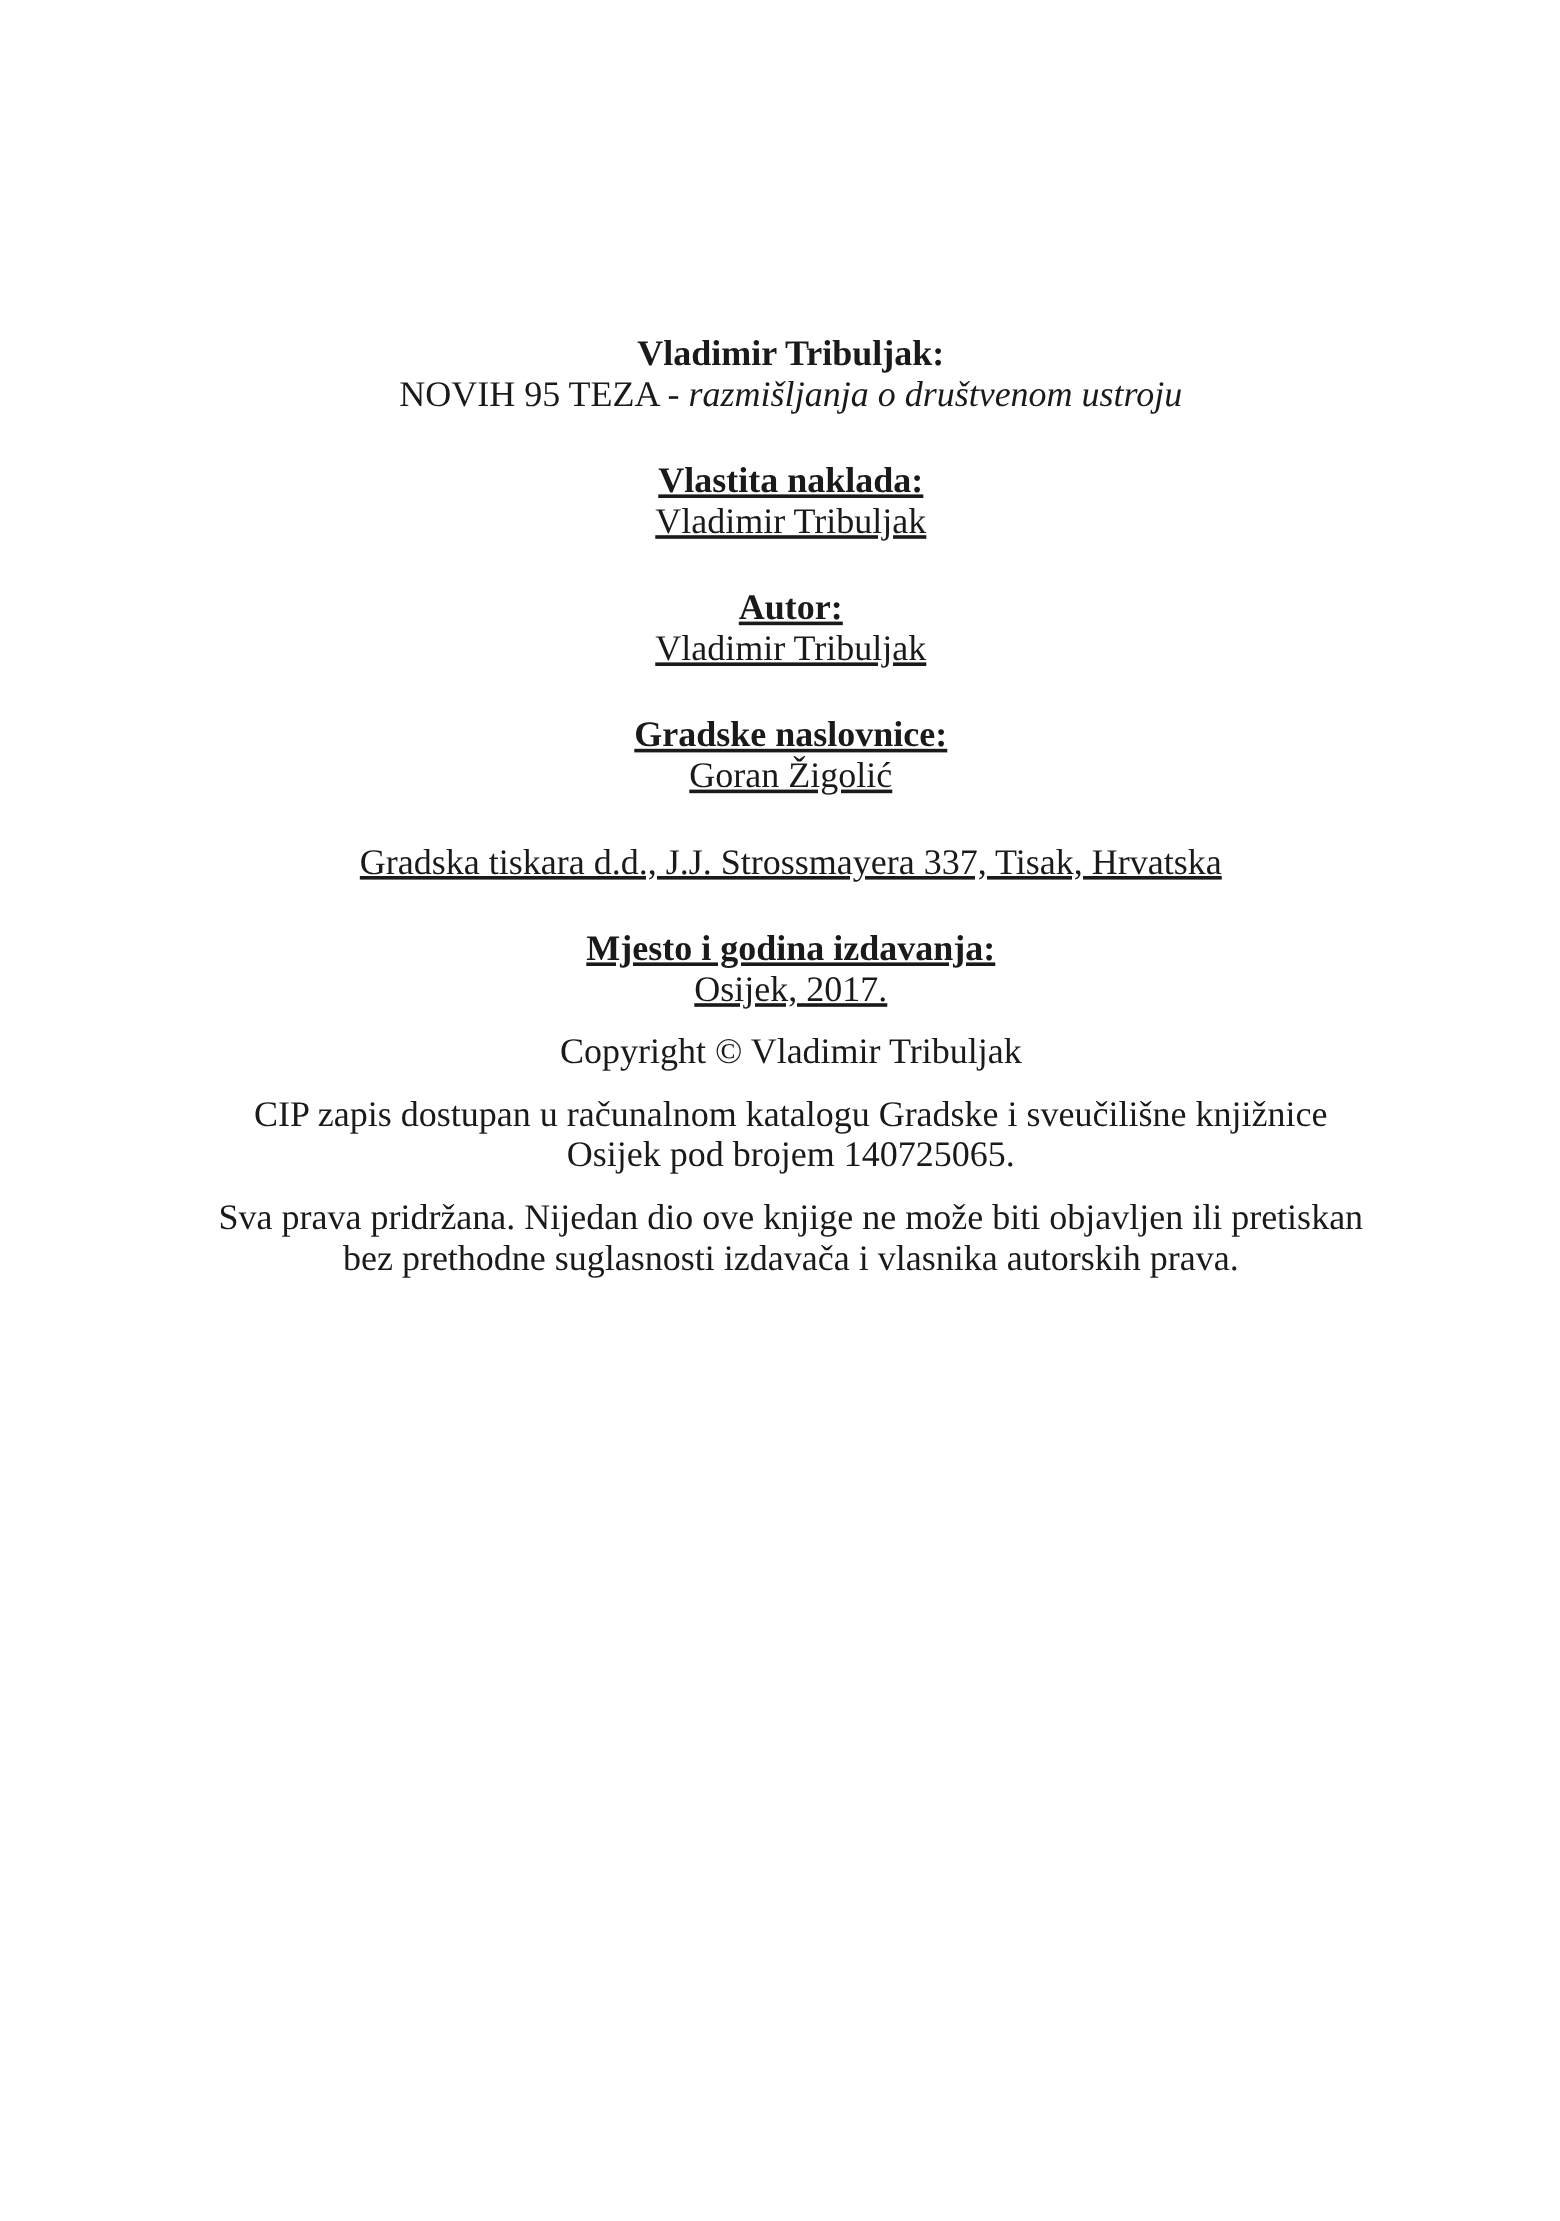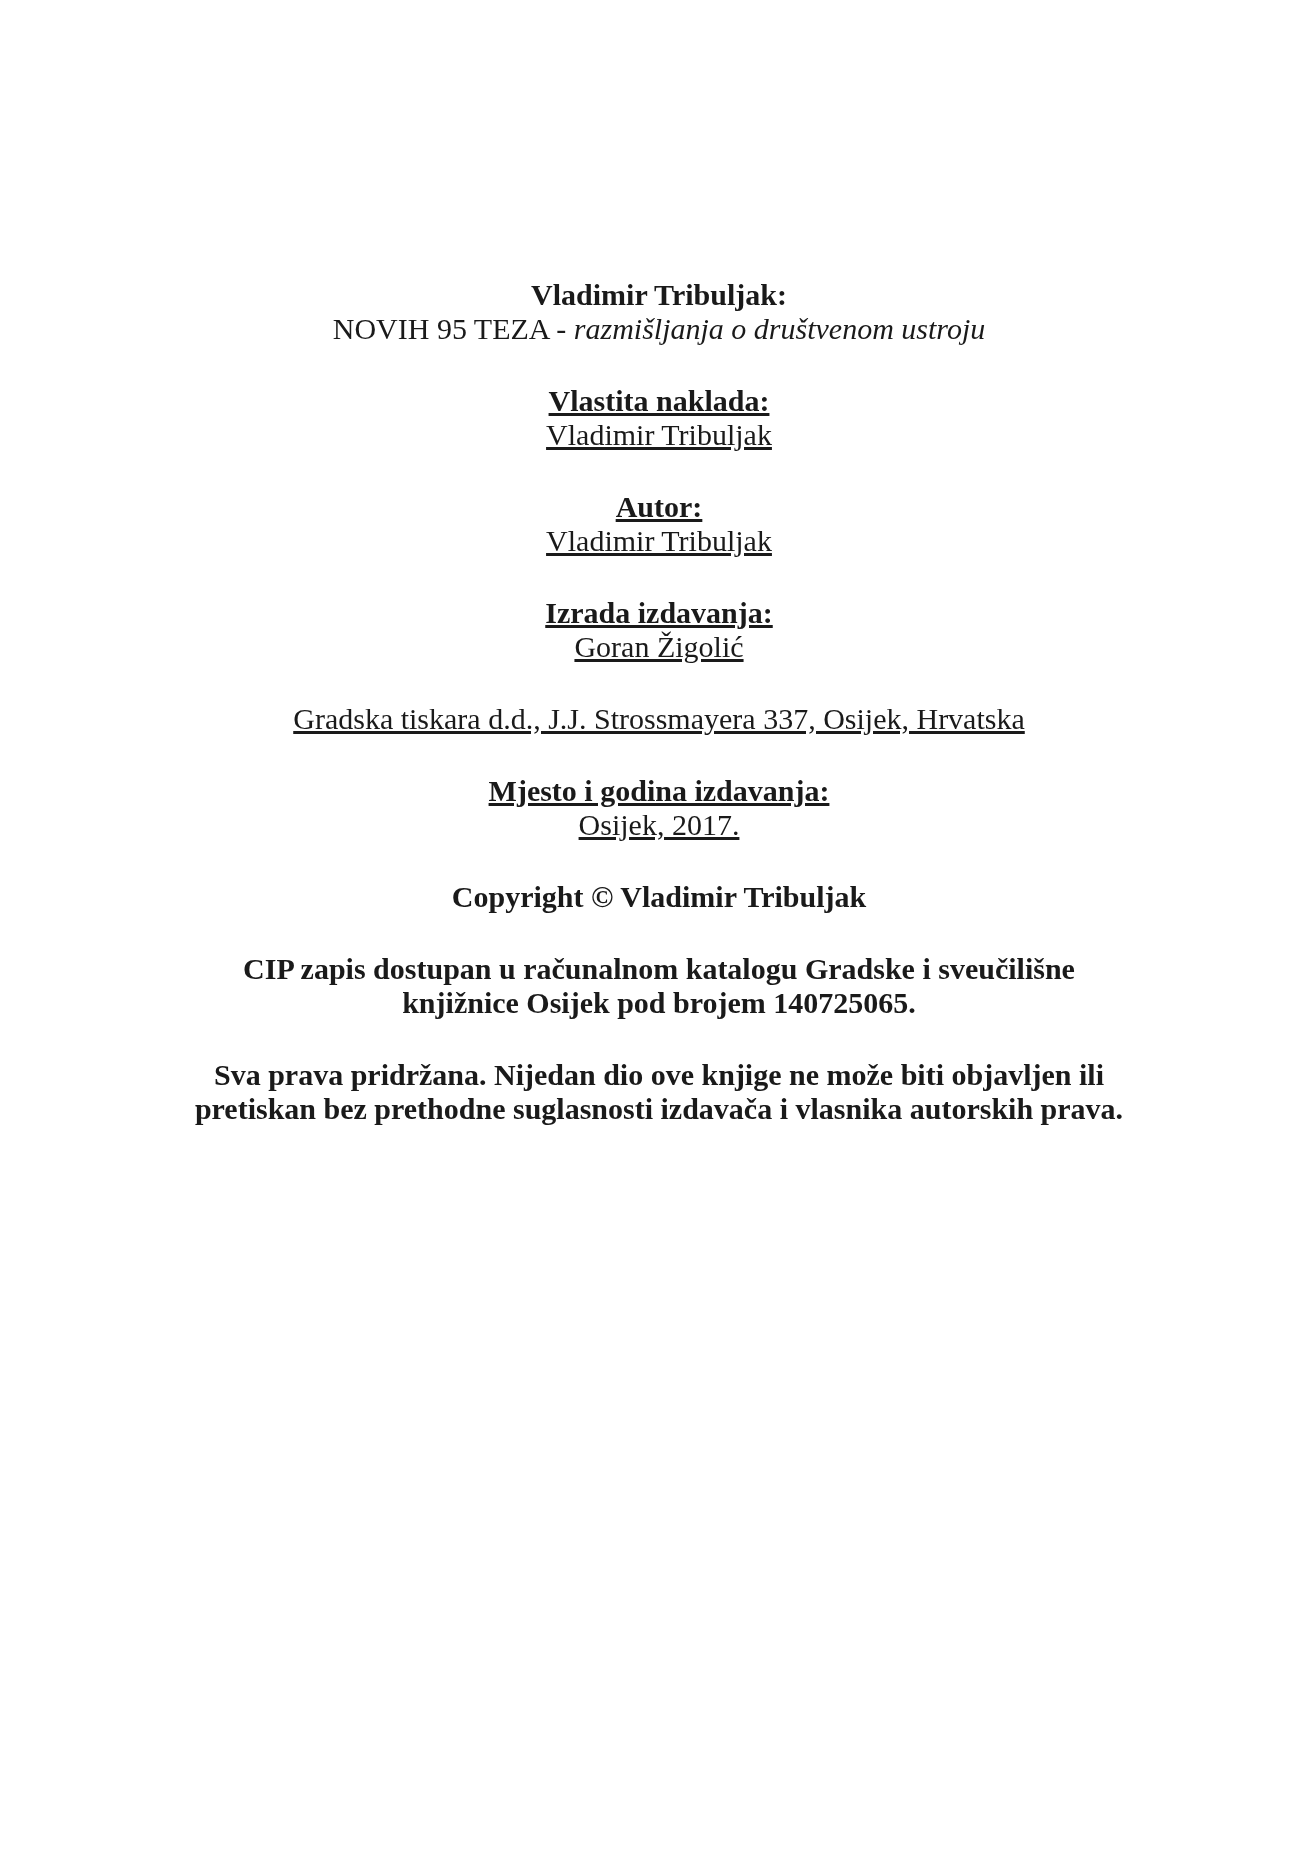--- a/index.html
+++ b/index.html
@@ -19,22 +19,21 @@
     text-align: center;
     font-size: 30px;
     line-height: 34px;
     padding-left: 18px;
   }
   .line { white-space: nowrap; }
   .bold { font-weight: bold; }
   .italic { font-style: italic; text-align: right; }
   .block { margin-top: 38px; text-decoration: underline; }
   .para {
-    margin: 38px auto 0 auto;
-    font-weight: bold;
+    margin: 18px auto 0 auto;
   }
   .cip { max-width: 950px; }
   .rights { max-width: 1000px; }
 </style>
 </head>
 <body>
 
 <div class="page">
 
   <header class="title-block">
@@ -48,26 +47,26 @@
     <div class="bold">Vlastita naklada:</div>
     <div>Vladimir Tribuljak</div>
   </section>
 
   <section class="block">
     <div class="bold">Autor:</div>
     <div>Vladimir Tribuljak</div>
   </section>
 
   <section class="block">
-    <div class="bold">Izrada izdavanja:</div>
+    <div class="bold">Gradske naslovnice:</div>
     <div>Goran Žigolić</div>
   </section>
 
   <section class="block">
-    <div>Gradska tiskara d.d., J.J. Strossmayera 337, Osijek, Hrvatska</div>
+    <div>Gradska tiskara d.d., J.J. Strossmayera 337, Tisak, Hrvatska</div>
   </section>
 
   <section class="block">
     <div class="bold">Mjesto i godina izdavanja:</div>
     <div>Osijek, 2017.</div>
   </section>
 
   <p class="para">Copyright © Vladimir Tribuljak</p>
 
 

